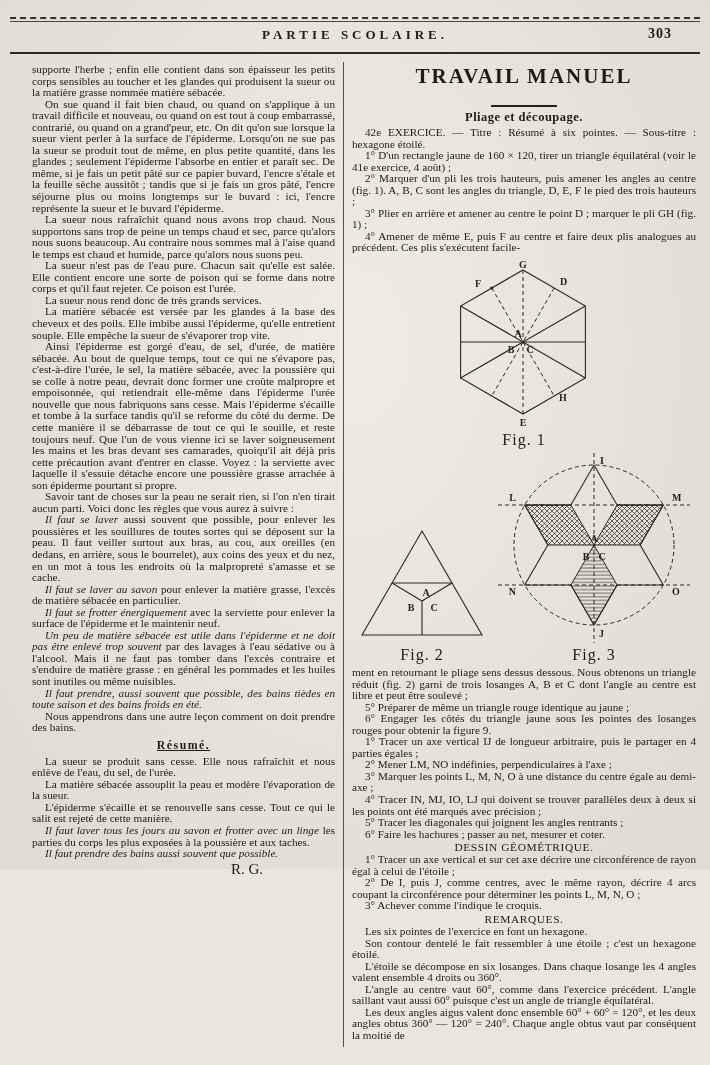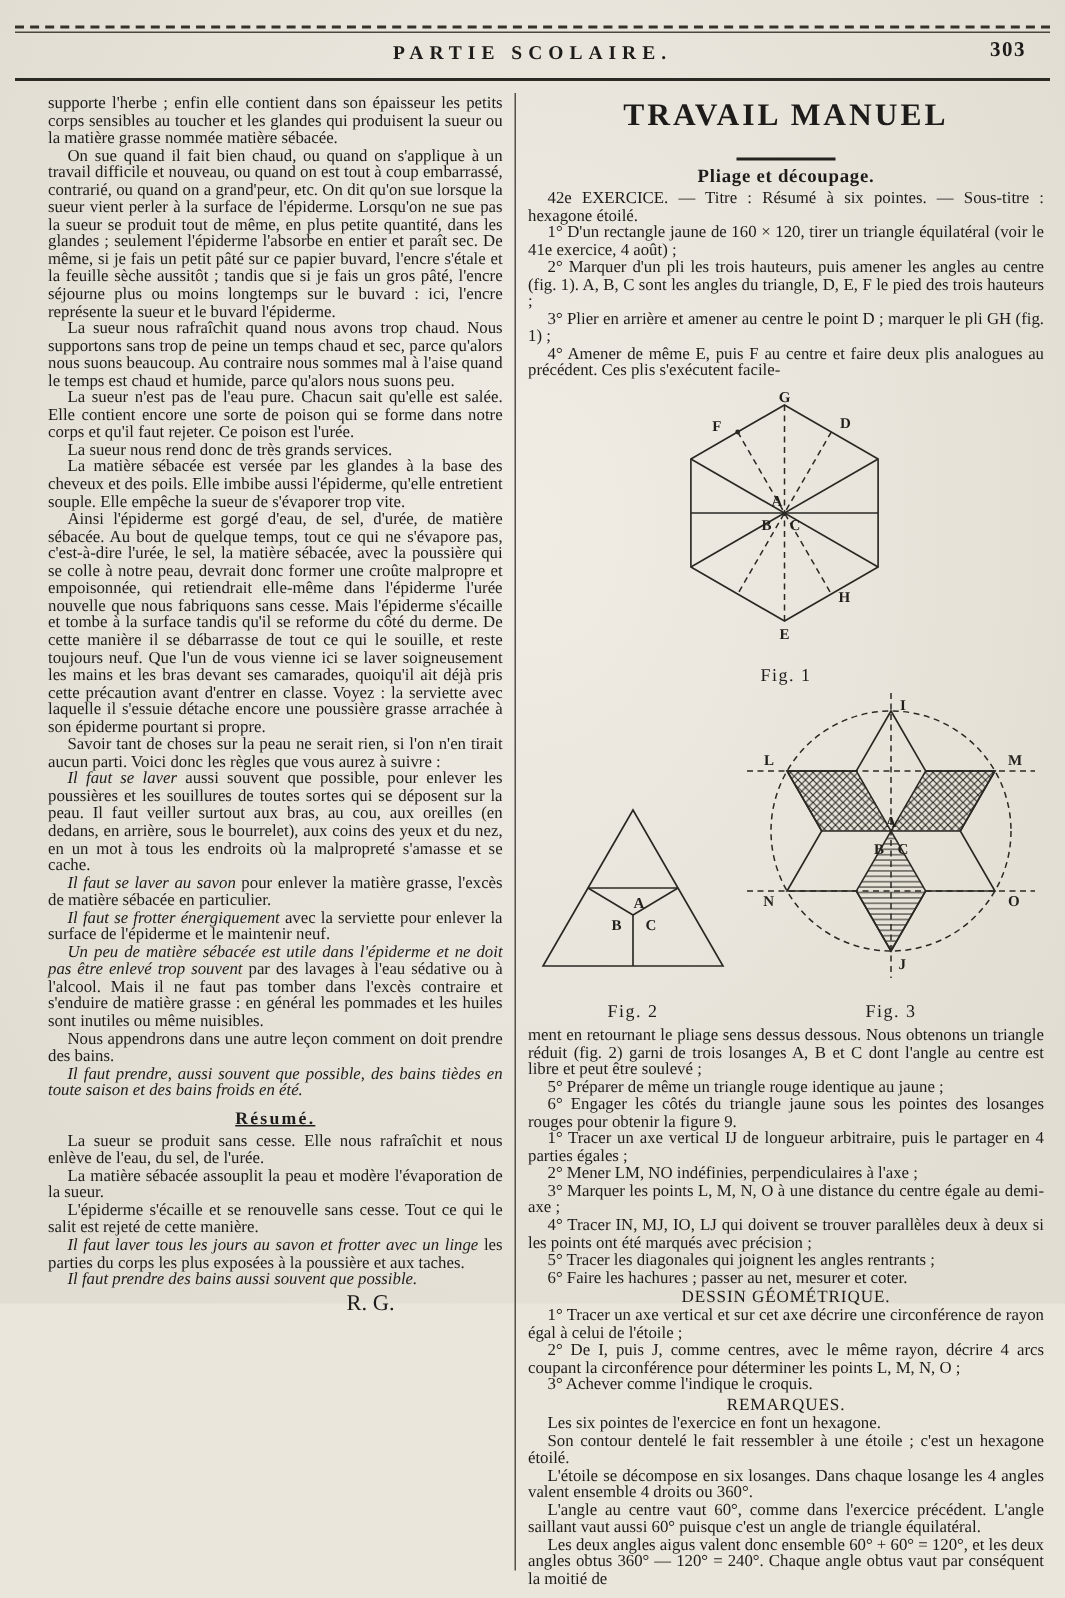--- a/index.html
+++ b/index.html
@@ -12,21 +12,21 @@
   .page{position:relative;width:710px;height:869px;
     background:
       radial-gradient(ellipse at 50% 40%, rgba(255,255,255,.25), rgba(0,0,0,.04) 85%),
       #ebe6db;}
   
   .deco-rule{position:absolute;top:17px;left:10px;right:10px;height:5px;
     border-top:2px dashed #35322c;}
   .deco-rule:after{content:"";position:absolute;left:0;right:0;top:2px;border-top:1px solid #4a463e;}
   .running-head{position:absolute;top:27px;left:0;width:100%;text-align:center;
     font-weight:bold;font-size:13px;letter-spacing:4px;}
-  .page-num{position:absolute;top:26px;right:26px;font-weight:bold;font-size:14px;letter-spacing:1px;}
+  .page-num{position:absolute;top:26px;right:38px;font-weight:bold;font-size:14px;letter-spacing:1px;}
   .head-rule{position:absolute;top:52px;left:10px;right:10px;border-top:2px solid #2c2a25;}
   
   .columns{position:absolute;top:60px;left:28px;right:12px;bottom:14px;display:flex;}
   .col-left{width:334px;padding:4px 8px 0 4px;box-sizing:border-box;}
   .divider{width:1px;background:#55514a;margin-top:2px;height:985px;}
   .col-right{flex:1;padding:2px 2px 0 8px;box-sizing:border-box;}
   
   p.para{margin:0;font-size:11.2px;line-height:11.55px;text-align:justify;text-indent:13px;}
   p.noind{text-indent:0;}
   .lead{font-style:italic;}
@@ -34,21 +34,21 @@
   .sig{margin:1px 0 0;text-align:right;padding-right:72px;font-size:15px;}
   .mm-title{margin:2px 0 16px;text-align:center;font-weight:bold;font-size:21px;letter-spacing:2px;
     font-family:"Liberation Serif","DejaVu Serif",serif;}
   .title-rule{width:66px;margin:2px auto 3px;border-top:2.5px solid #24221e;}
   .sub-title{margin:0 0 2px;text-align:center;font-weight:bold;font-size:12.5px;letter-spacing:.5px;}
   .sec-head{margin:1px 0;text-align:center;font-size:11.4px;letter-spacing:.6px;}
   
   .fig1-wrap{text-align:center;margin:6px 0 2px;}
   .figrow{display:flex;justify-content:space-between;align-items:flex-end;margin:0 0 3px;}
   .figblock{text-align:center;}
-  .fig-caption{font-size:12px;margin-top:13px;letter-spacing:1px;}
+  .fig-caption{font-size:16px;margin-top:1px;letter-spacing:1px;}
   svg{display:block;margin:0 auto;}
   svg text{font-family:"Liberation Serif","DejaVu Serif",serif;font-size:10px;font-weight:bold;fill:#211f1b;}
   .thin{stroke:#2a2823;stroke-width:1.1;fill:none;}
   .dash{stroke:#2a2823;stroke-width:1;fill:none;stroke-dasharray:4 3;}
 </style>
 </head>
 <body>
 
 <div class="page">
   <div class="deco-rule"></div>
@@ -64,22 +64,22 @@
       <p class="para"><i class="lead"></i><span>La sueur nous rafraîchit quand nous avons trop chaud. Nous supportons sans trop de peine un temps chaud et sec, parce qu'alors nous suons beaucoup. Au contraire nous sommes mal à l'aise quand le temps est chaud et humide, parce qu'alors nous suons peu.</span></p>
       <p class="para"><i class="lead"></i><span>La sueur n'est pas de l'eau pure. Chacun sait qu'elle est salée. Elle contient encore une sorte de poison qui se forme dans notre corps et qu'il faut rejeter. Ce poison est l'urée.</span></p>
       <p class="para"><i class="lead"></i><span>La sueur nous rend donc de très grands services.</span></p>
       <p class="para"><i class="lead"></i><span>La matière sébacée est versée par les glandes à la base des cheveux et des poils. Elle imbibe aussi l'épiderme, qu'elle entretient souple. Elle empêche la sueur de s'évaporer trop vite.</span></p>
       <p class="para"><i class="lead"></i><span>Ainsi l'épiderme est gorgé d'eau, de sel, d'urée, de matière sébacée. Au bout de quelque temps, tout ce qui ne s'évapore pas, c'est-à-dire l'urée, le sel, la matière sébacée, avec la poussière qui se colle à notre peau, devrait donc former une croûte malpropre et empoisonnée, qui retiendrait elle-même dans l'épiderme l'urée nouvelle que nous fabriquons sans cesse. Mais l'épiderme s'écaille et tombe à la surface tandis qu'il se reforme du côté du derme. De cette manière il se débarrasse de tout ce qui le souille, et reste toujours neuf. Que l'un de vous vienne ici se laver soigneusement les mains et les bras devant ses camarades, quoiqu'il ait déjà pris cette précaution avant d'entrer en classe. Voyez : la serviette avec laquelle il s'essuie détache encore une poussière grasse arrachée à son épiderme pourtant si propre.</span></p>
       <p class="para"><i class="lead"></i><span>Savoir tant de choses sur la peau ne serait rien, si l'on n'en tirait aucun parti. Voici donc les règles que vous aurez à suivre :</span></p>
       <p class="para"><i class="lead">Il faut se laver</i><span> aussi souvent que possible, pour enlever les poussières et les souillures de toutes sortes qui se déposent sur la peau. Il faut veiller surtout aux bras, au cou, aux oreilles (en dedans, en arrière, sous le bourrelet), aux coins des yeux et du nez, en un mot à tous les endroits où la malpropreté s'amasse et se cache.</span></p>
       <p class="para"><i class="lead">Il faut se laver au savon</i><span> pour enlever la matière grasse, l'excès de matière sébacée en particulier.</span></p>
       <p class="para"><i class="lead">Il faut se frotter énergiquement</i><span> avec la serviette pour enlever la surface de l'épiderme et le maintenir neuf.</span></p>
       <p class="para"><i class="lead">Un peu de matière sébacée est utile dans l'épiderme et ne doit pas être enlevé trop souvent</i><span> par des lavages à l'eau sédative ou à l'alcool. Mais il ne faut pas tomber dans l'excès contraire et s'enduire de matière grasse : en général les pommades et les huiles sont inutiles ou même nuisibles.</span></p>
+      <p class="para"><i class="lead">Il faut prendre, aussi souvent que possible, des bains tièdes en toute saison et des bains froids en été.</i><span></span></p>
       <p class="para"><i class="lead"></i><span>Nous appendrons dans une autre leçon comment on doit prendre des bains.</span></p>
-      <p class="para"><i class="lead">Il faut prendre, aussi souvent que possible, des bains tièdes en toute saison et des bains froids en été.</i><span></span></p>
 
       <p class="resume-head">Résumé.</p>
 
       <p class="para"><i class="lead"></i><span>La sueur se produit sans cesse. Elle nous rafraîchit et nous enlève de l'eau, du sel, de l'urée.</span></p>
       <p class="para"><i class="lead"></i><span>La matière sébacée assouplit la peau et modère l'évaporation de la sueur.</span></p>
       <p class="para"><i class="lead"></i><span>L'épiderme s'écaille et se renouvelle sans cesse. Tout ce qui le salit est rejeté de cette manière.</span></p>
       <p class="para"><i class="lead">Il faut laver tous les jours au savon et frotter avec un linge</i><span> les parties du corps les plus exposées à la poussière et aux taches.</span></p>
       <p class="para"><i class="lead">Il faut prendre des bains aussi souvent que possible.</i><span></span></p>
 
       <p class="sig">R. G.</p>

